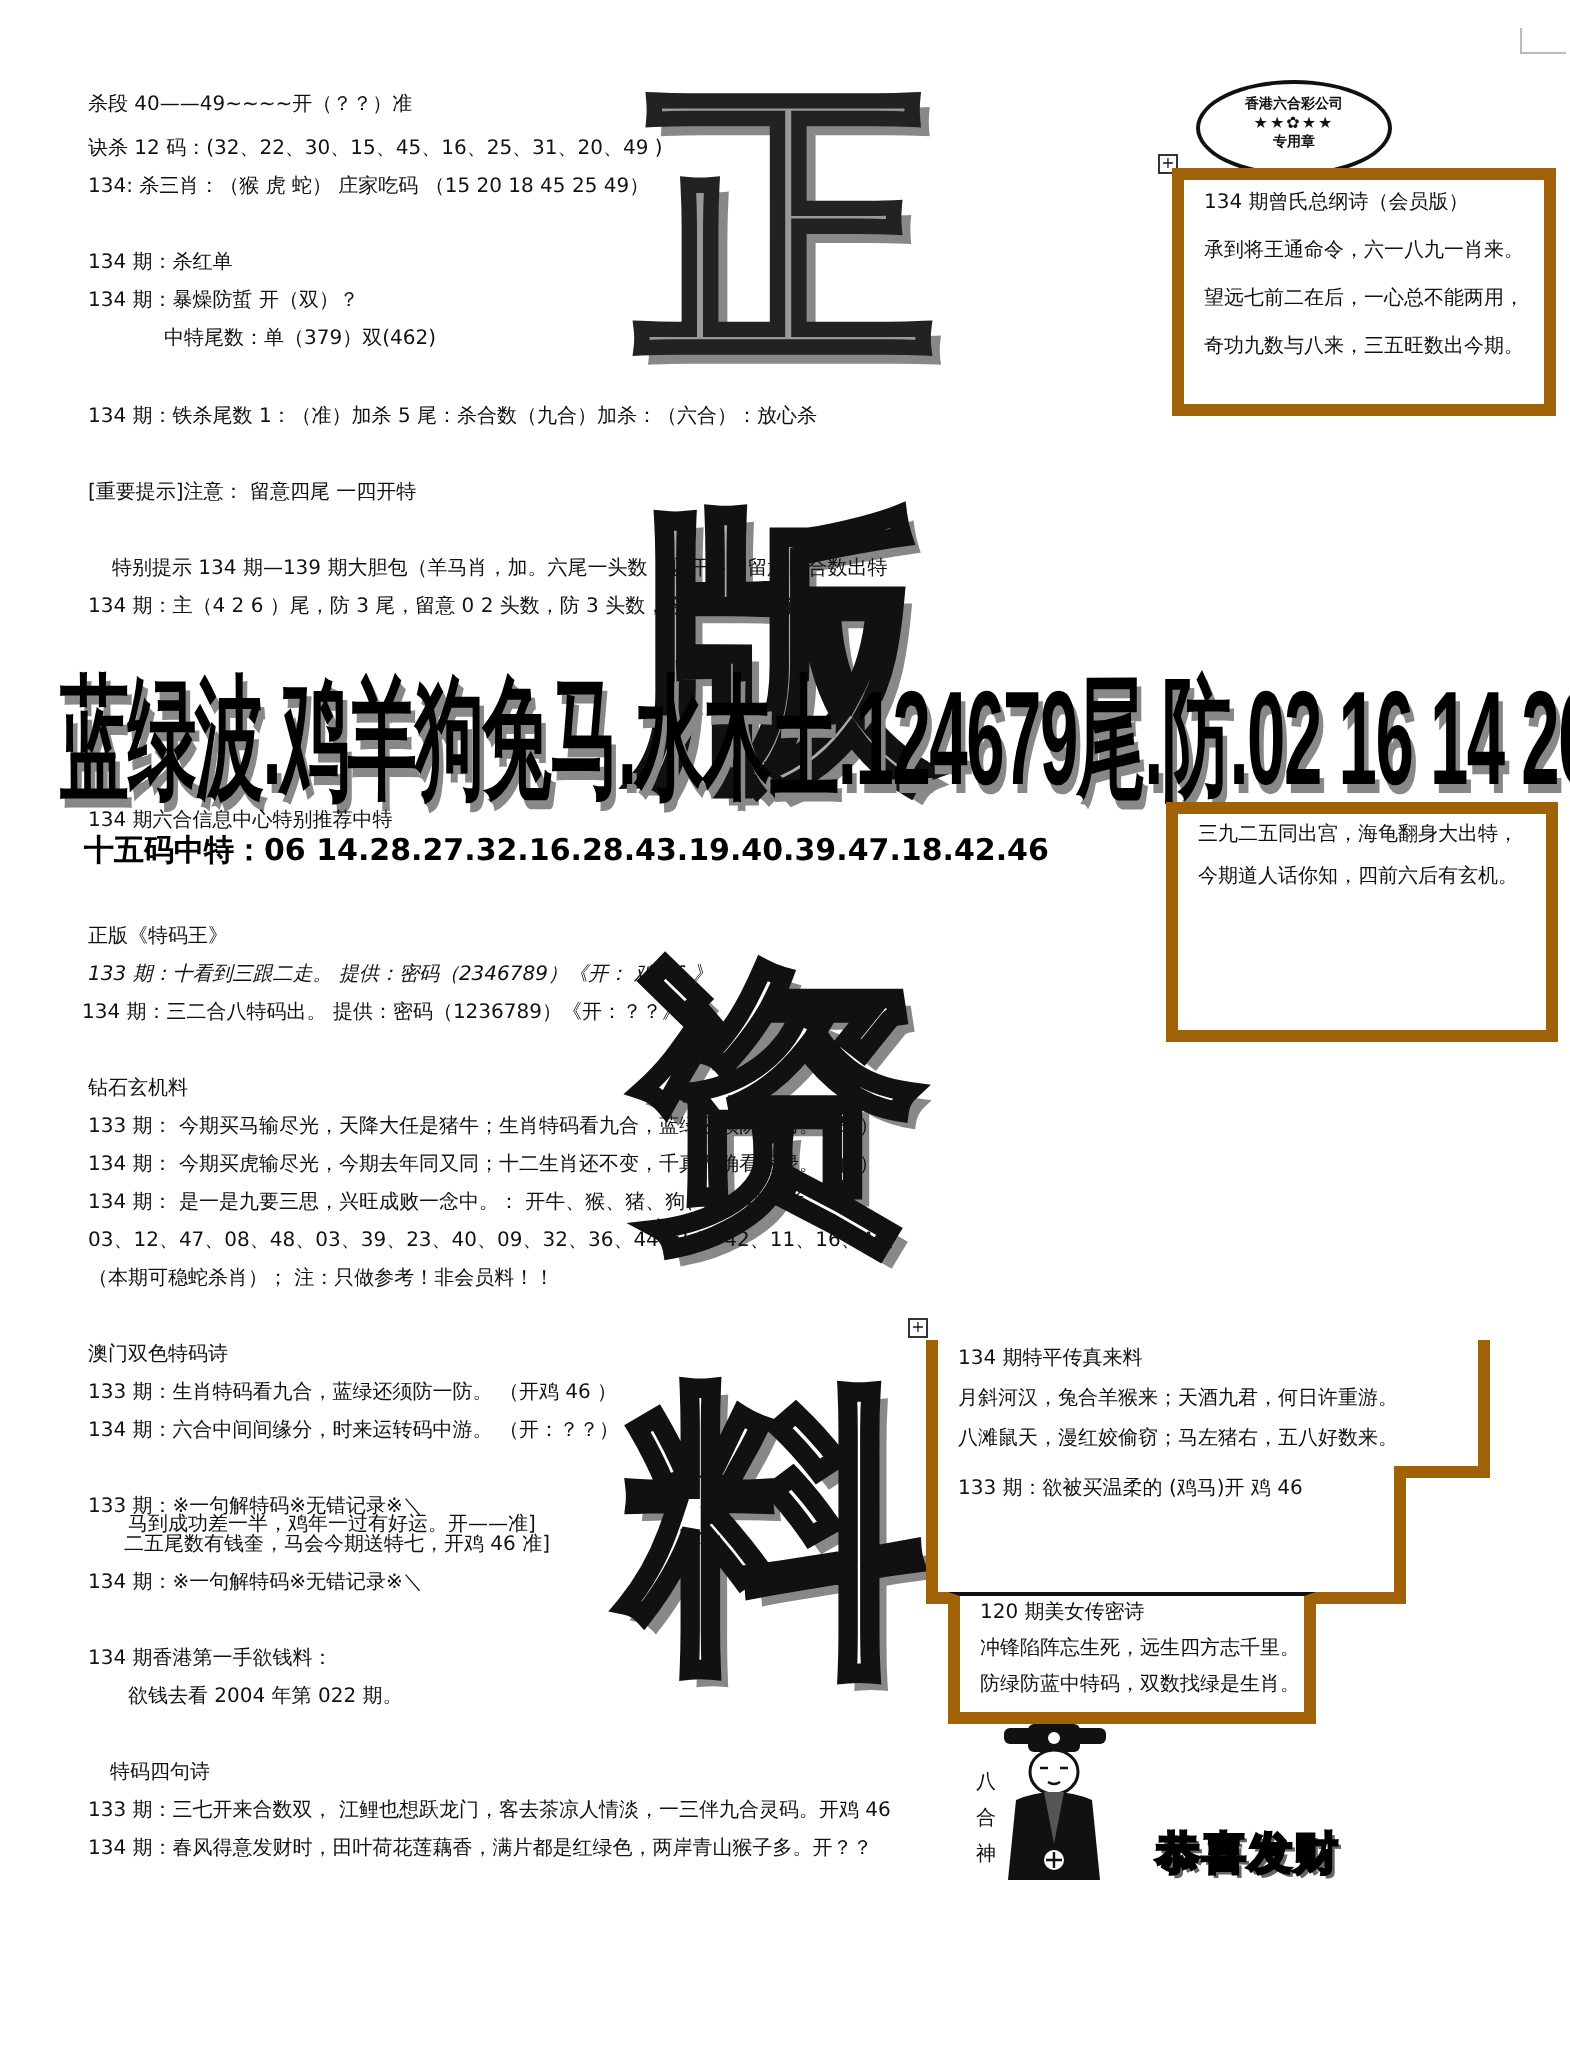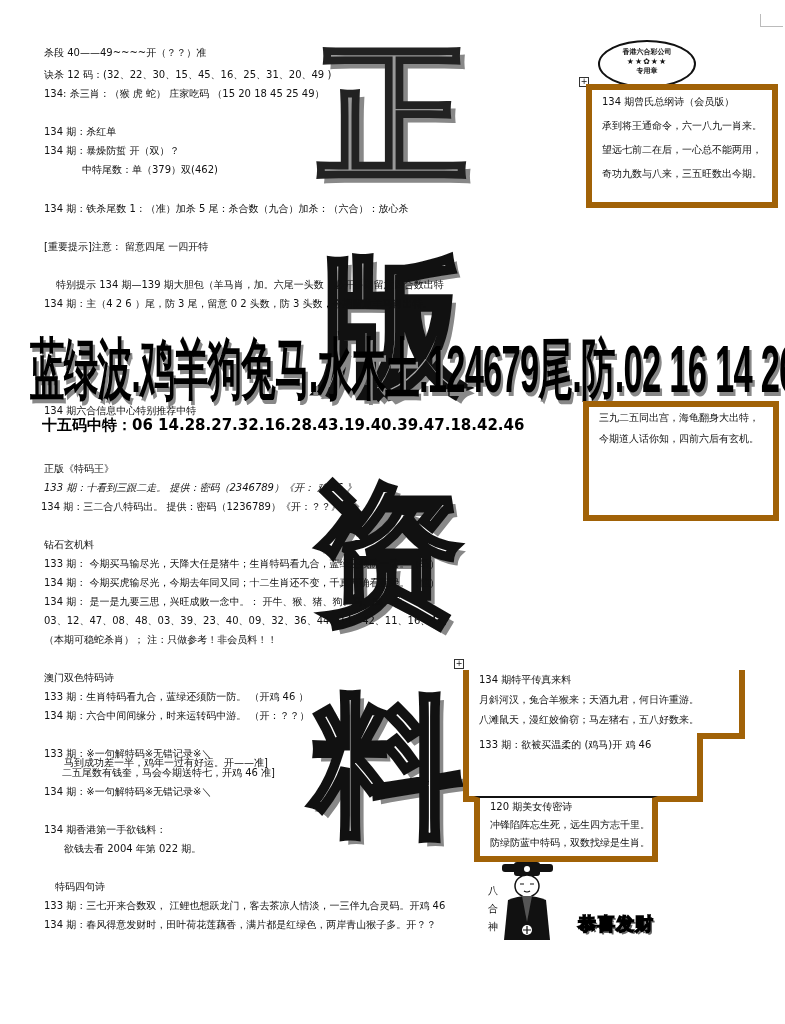--- a/index.html
+++ b/index.html
@@ -21,21 +21,21 @@
   .box { position:absolute; border:6px solid #a16207; background:#fff; }
   .box .row { font-size:10px; line-height:24px; padding-left:10px; white-space:nowrap; }
   .anchor { position:absolute; width:8px; height:8px; border:1px solid #333; font-size:8px; line-height:8px; text-align:center; background:#fff; }
   .stamp { position:absolute; left:598px; top:40px; width:94px; height:44px; border:2px solid #111; border-radius:50%;
            text-align:center; font-size:7px; font-weight:bold; }
   .stamp .t1 { margin-top:5px; }
   .stamp .t2 { font-size:8px; letter-spacing:1px; }
   .stamp .t3 { font-size:7px; }
   .god { position:absolute; left:500px; top:862px; width:55px; height:78px; }
   .god .label { position:absolute; font-size:10px; left:-12px; }
-  .congrats { position:absolute; left:578px; top:912px; font-size:18px; font-weight:bold; color:#fff;
+  .congrats { position:absolute; left:578px; top:912px; font-size:22px; font-weight:bold; color:#fff;
               -webkit-text-stroke:1.5px #000; text-shadow:2px 2px 0 #666; letter-spacing:1px; }
 </style>
 </head>
 <body>
 
 <div class="corner"></div>
 
 <div class="wm wm-zheng" style="left:318px; top:38px;">正</div>
 <div class="wm" style="left:318px; top:250px; color:#aaa;">版</div>
 <div class="wm" style="left:312px; top:478px;">资</div>

